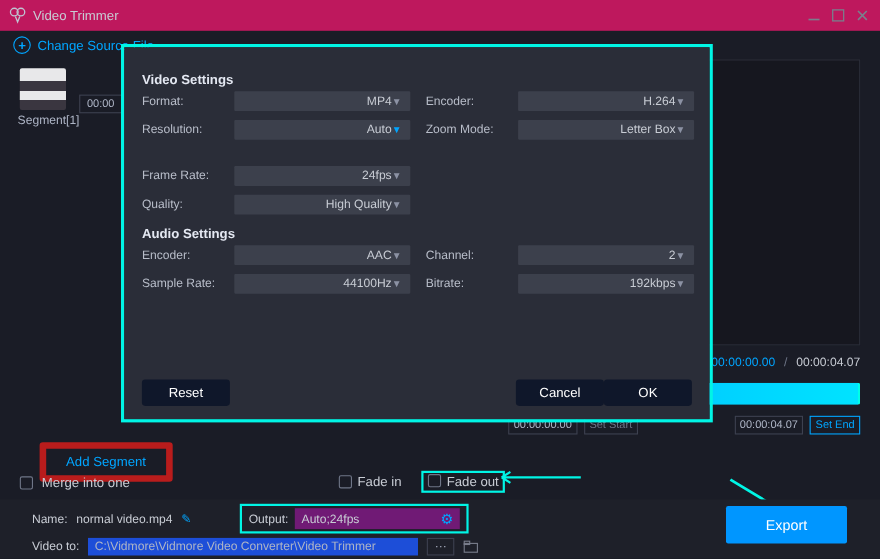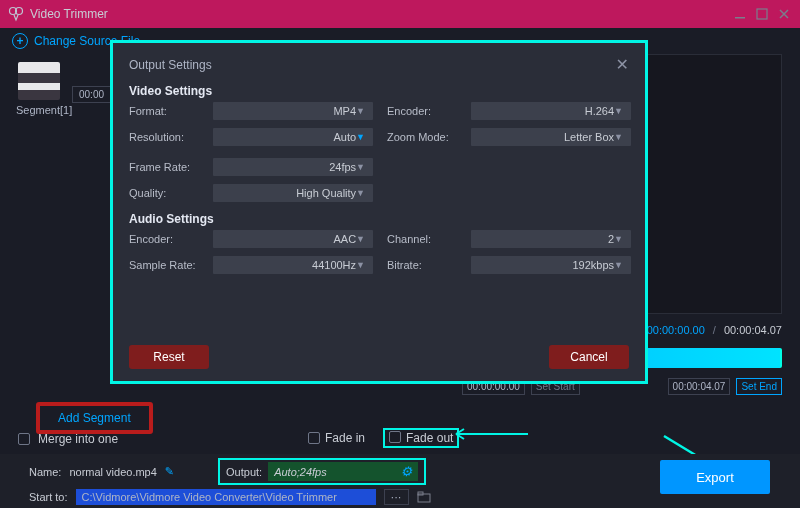--- a/index.html
+++ b/index.html
@@ -14,32 +14,32 @@
 .thumb { position: absolute; left: 18px; top: 8px; width: 42px; height: 38px; background: linear-gradient(#e8e8ea 30%, #3a3640 30% 55%, #e8e8ea 55% 75%, #3a3640 75%); border-radius: 2px; }
 .thumb-time { position: absolute; left: 72px; top: 32px; border: 1px solid #3d4150; padding: 2px 6px; font-size: 10px; color: #aeb5c6; }
 .thumb-label { position: absolute; left: 16px; top: 50px; font-size: 11px; color: #aeb5c6; }
 .preview { position: absolute; right: 18px; top: 0; width: 320px; height: 260px; background: #16171f; border: 1px solid #2a2d38; }
 .time-row { position: absolute; right: 18px; top: 270px; display: flex; align-items: center; gap: 8px; font-size: 11px; }
 .bracket-icon { border: 1px solid #5e6478; width: 14px; height: 12px; }
 .slider { position: absolute; right: 18px; top: 294px; width: 320px; height: 20px; background: linear-gradient(90deg, #00b7ff, #00e3ff); border-radius: 2px; border-right: 2px solid #00ffe7; }
 .startend { position: absolute; right: 18px; top: 324px; display: flex; width: 320px; gap: 6px; align-items: center; font-size: 10px; }
 .startend .box { border: 1px solid #3d4150; padding: 2px 4px; color: #aeb5c6; flex: 0 0 auto; }
 .btn { display: inline-flex; align-items: center; justify-content: center; padding: 5px 18px; border-radius: 3px; font-size: 12px; cursor: pointer; }
-.btn-outline { border: 4px solid #b91c1c; color: #00a5ff; }
+.btn-outline { border: 6px solid #b91c1c; color: #00a5ff; }
 .btn-outline-gray { border: 1px solid #4d5363; color: #6f7688; }
-.btn-blue { background: #7f1d1d; color: #fff; }
+.btn-blue { background: #0f172a; color: #fff; }
 .segrow { position: absolute; left: 36px; top: 348px; display: flex; gap: 12px; }
 .checkrow { position: absolute; left: 18px; top: 378px; display: flex; align-items: center; gap: 8px; }
 .cbx { width: 12px; height: 12px; border: 1px solid #6f7688; border-radius: 2px; }
 .faderow { position: absolute; left: 308px; top: 374px; display: flex; align-items: center; gap: 18px; }
 .bottom { position: absolute; left: 0; right: 0; bottom: 0; height: 54px; background: #1e2029; padding: 4px 29px; display: flex; flex-direction: column; gap: 4px; }
 .brow { display: flex; align-items: center; gap: 8px; font-size: 11px; }
 .pencil { color: #00a5ff; }
 .outbox { border: 2.5px solid #00f5e5; padding: 2px 6px; display: flex; align-items: center; gap: 6px; }
-.outval { background: #14532d; padding: 2px 6px; min-width: 150px; display: flex; align-items: center; justify-content: space-between; font-style: italic; }
+.outval { background: #701a75; padding: 2px 6px; min-width: 150px; display: flex; align-items: center; justify-content: space-between; }
 .gear { color: #00a5ff; font-size: 13px; }
 .export { position: absolute; right: 30px; bottom: 14px; width: 110px; height: 34px; background: #0096ff; color: #fff; display: flex; align-items: center; justify-content: center; font-size: 13px; border-radius: 2px; cursor: pointer; }
 .savepath { background: #1d4ed8; padding: 2px 6px; min-width: 300px; color: #aeb5c6; }
 .dots { border: 1px solid #3d4150; padding: 1px 6px; color: #aeb5c6; }
 
 .modal-frame { position: absolute; left: 110px; top: 40px; width: 538px; height: 344px; border: 3px solid #00f5e5; }
 .modal { position: absolute; left: 0; top: 0; right: 0; bottom: 0; background: #2a2d38; padding: 12px 16px; display: flex; flex-direction: column; }
 .modal-hdr { display: flex; justify-content: space-between; align-items: center; color: #aeb5c6; font-size: 12px; }
 .close-x { font-size: 16px; color: #8c92a4; cursor: pointer; }
 .section-title { color: #e4e8f2; font-weight: bold; font-size: 12px; margin: 10px 0 4px; }
@@ -149,38 +149,34 @@
     <div style="width:28px"></div>
     <div class="outbox">
       <span>Output:</span>
       <div class="outval">
         <span>Auto;24fps</span>
         <span class="gear">⚙</span>
       </div>
     </div>
   </div>
   <div class="brow">
-    <span>Start to:</span>
+    <span>Video to:</span>
     <div class="savepath">C:\Vidmore\Vidmore Video Converter\Video Trimmer</div>
     <div class="dots">···</div>
     <svg width="14" height="14">
         <rect x="1" y="4" width="12" height="8" fill="none" stroke="#7a7e8c"></rect>
         <rect x="1" y="2" width="5" height="3" fill="none" stroke="#7a7e8c"></rect>
       </svg>
   </div>
 </div>
 
 <div class="export">Export</div>
 
 <div class="modal-frame">
   <div class="modal">
-    <div class="modal-hdr">
-      <span>Output Settings</span>
-      <span class="close-x">✕</span>
-    </div>
     <div class="section-title">Video Settings</div>
     <div class="grid">
       <span class="lbl">Format:</span>
       <div class="sel">
           <span>MP4</span>
           <span class="chev">▼</span>
         </div>
       <span class="lbl">Encoder:</span>
       <div class="sel">
           <span>H.264</span>
@@ -191,21 +187,21 @@
       <div class="sel">
           <span>Auto</span>
           <span class="chev blue">▼</span>
         </div>
       <span class="lbl">Zoom Mode:</span>
       <div class="sel">
           <span>Letter Box</span>
           <span class="chev">▼</span>
         </div>
     </div>
-    <div class="grid-half" style="margin-top:12px">
+    <div class="grid-half" style="margin-top:24px">
       <span class="lbl">Frame Rate:</span>
       <div class="sel">
           <span>24fps</span>
           <span class="chev">▼</span>
         </div>
       <span class="lbl">Quality:</span>
       <div class="sel">
           <span>High Quality</span>
           <span class="chev">▼</span>
         </div>
@@ -231,16 +227,17 @@
       <span class="lbl">Bitrate:</span>
       <div class="sel">
           <span>192kbps</span>
           <span class="chev">▼</span>
         </div>
     </div>
     <div class="modal-ftr">
       <div class="btn btn-blue" style="min-width:80px">Reset</div>
       <div style="display:flex;">
         <div class="btn btn-blue" style="min-width:80px">Cancel</div>
+        <div class="btn btn-blue" style="min-width:80px">OK</div>
       </div>
     </div>
   </div>
 </div>
 
 </body></html>

